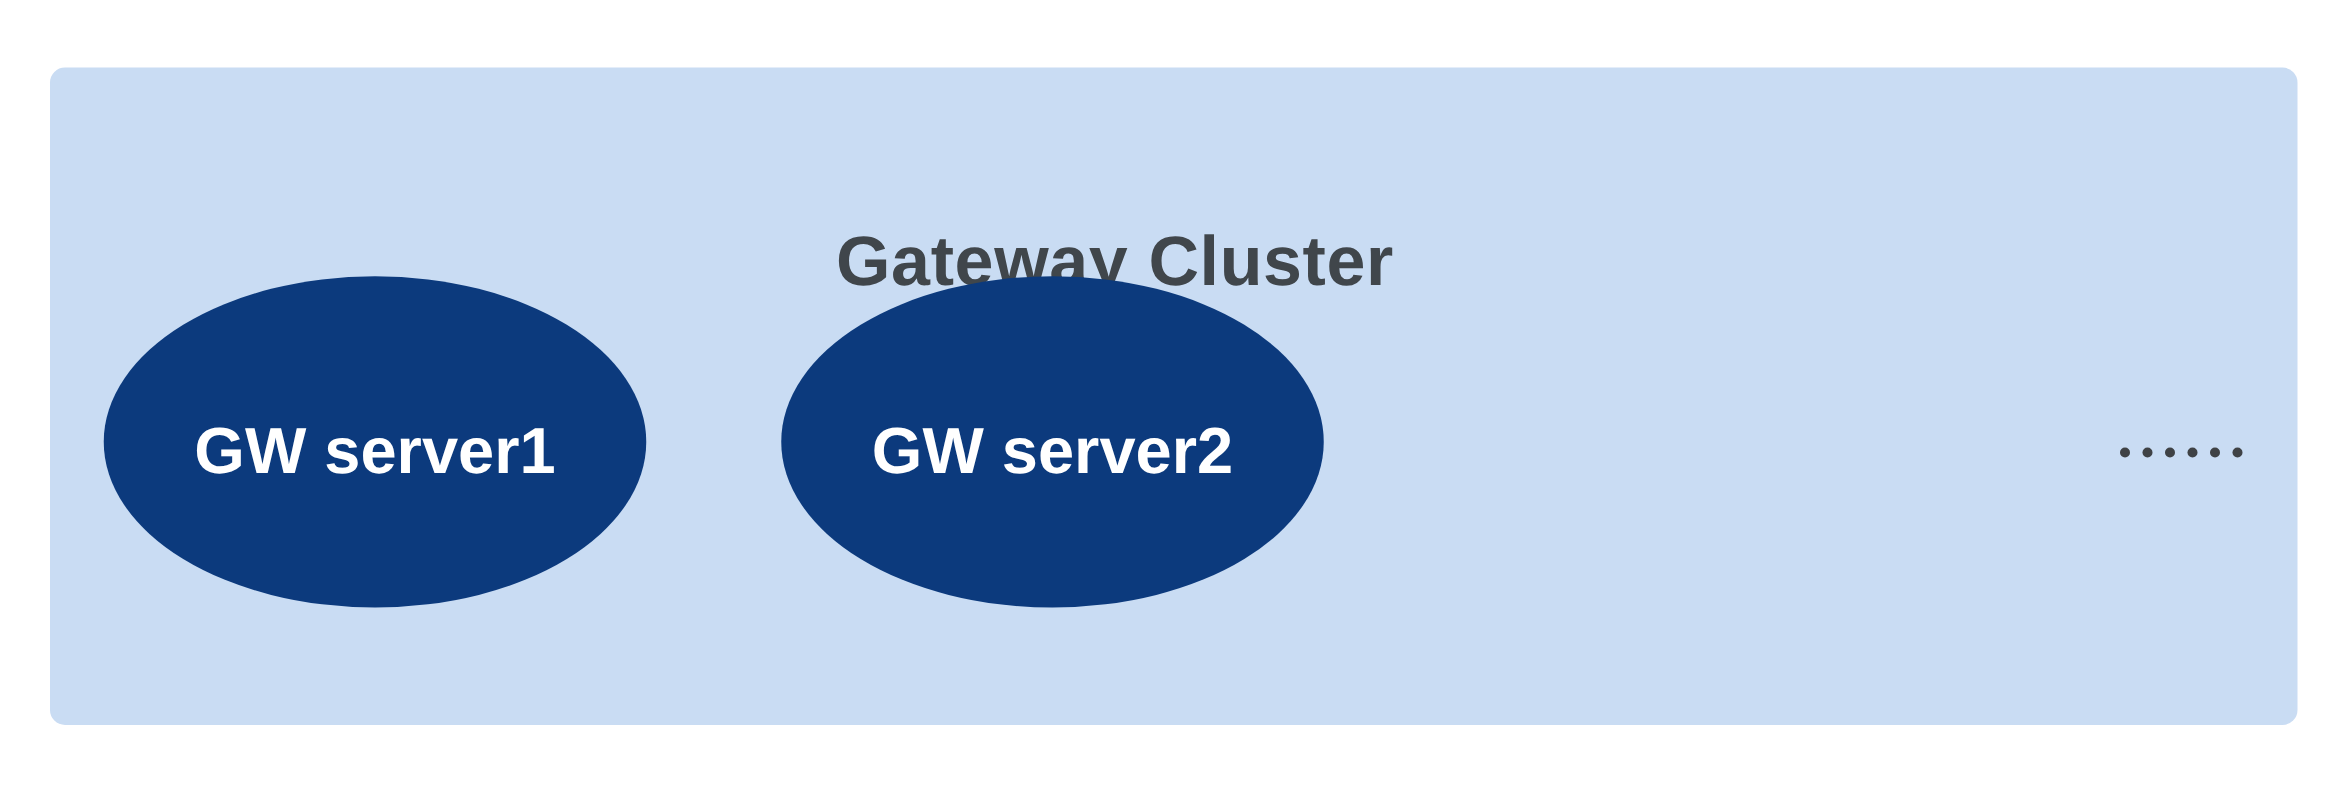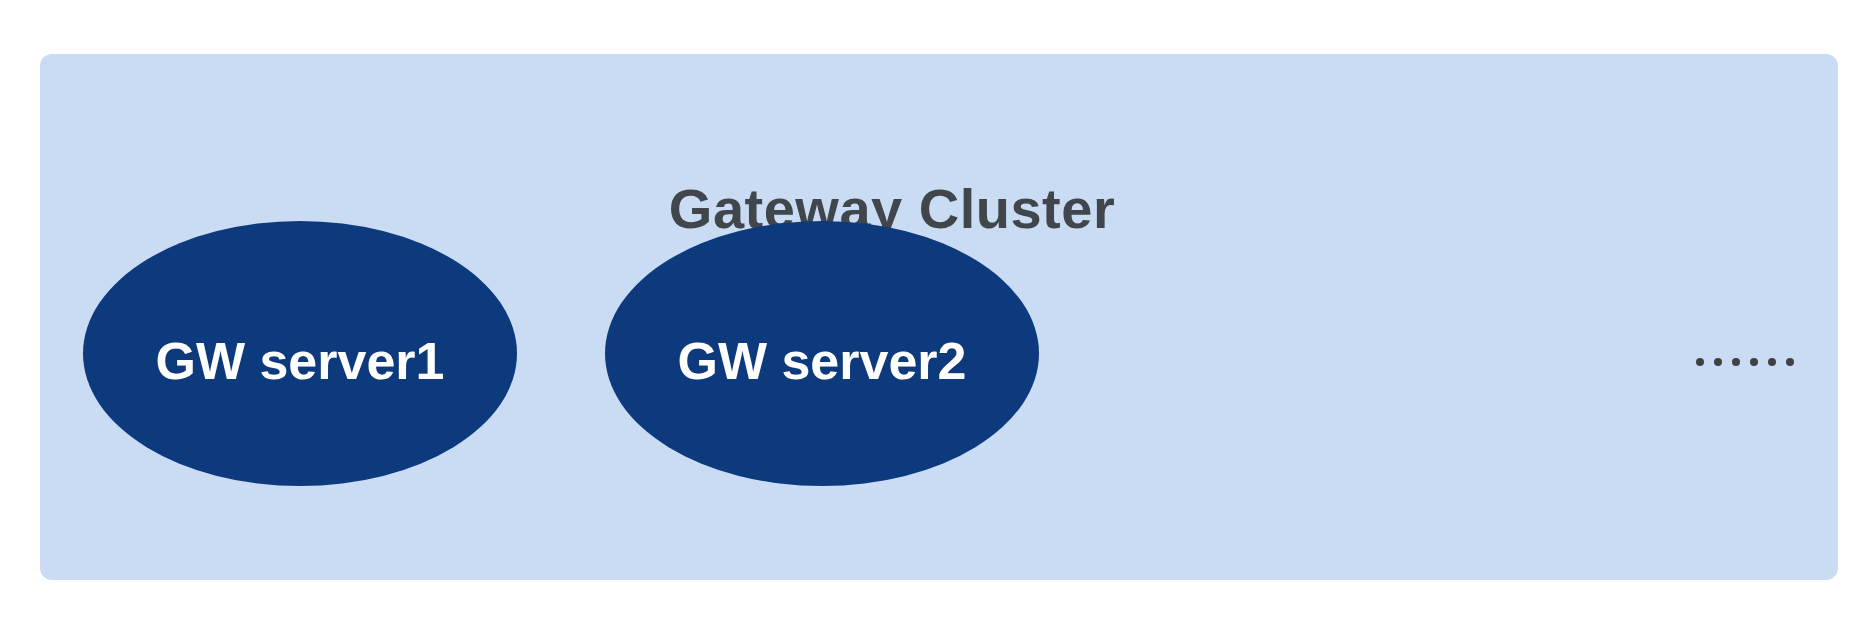--- a/index.html
+++ b/index.html
@@ -59,21 +59,21 @@
     height: 265px;
     border-radius: 50%;
     background: var(--ellipse-fill);
     display: flex;
     align-items: center;
     justify-content: center;
     padding-top: 14px;
   }
 
   .ellipse.server-1 { left: 43px; }
-  .ellipse.server-2 { left: 565px; }
+  .ellipse.server-2 { left: 585px; }
   .ellipse.server-3 { left: 1139px; }
 
   .server-label {
     font-size: 52px;
     font-weight: 600;
     color: var(--ellipse-text);
     white-space: nowrap;
   }
 
   .dots {

